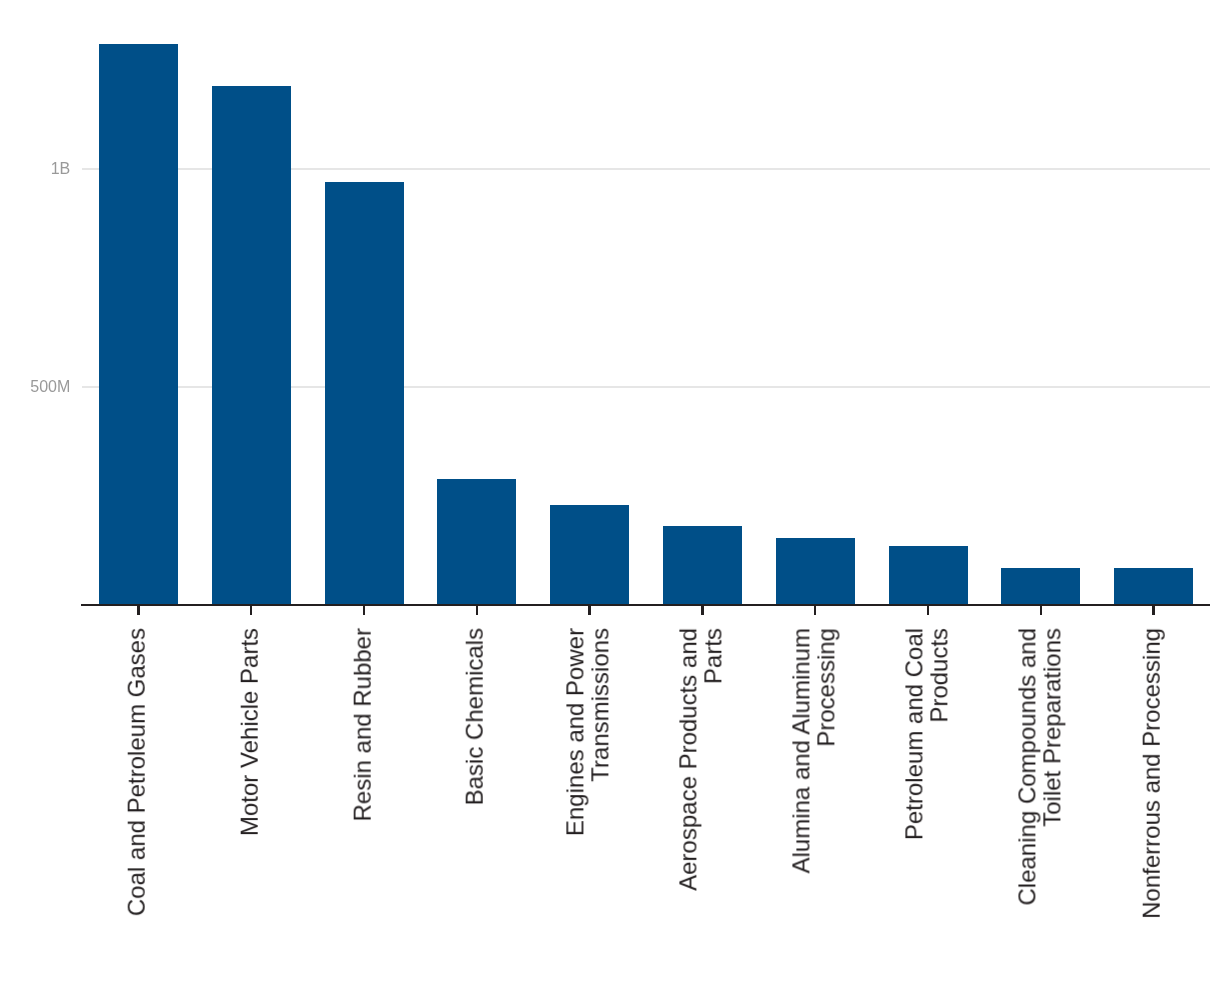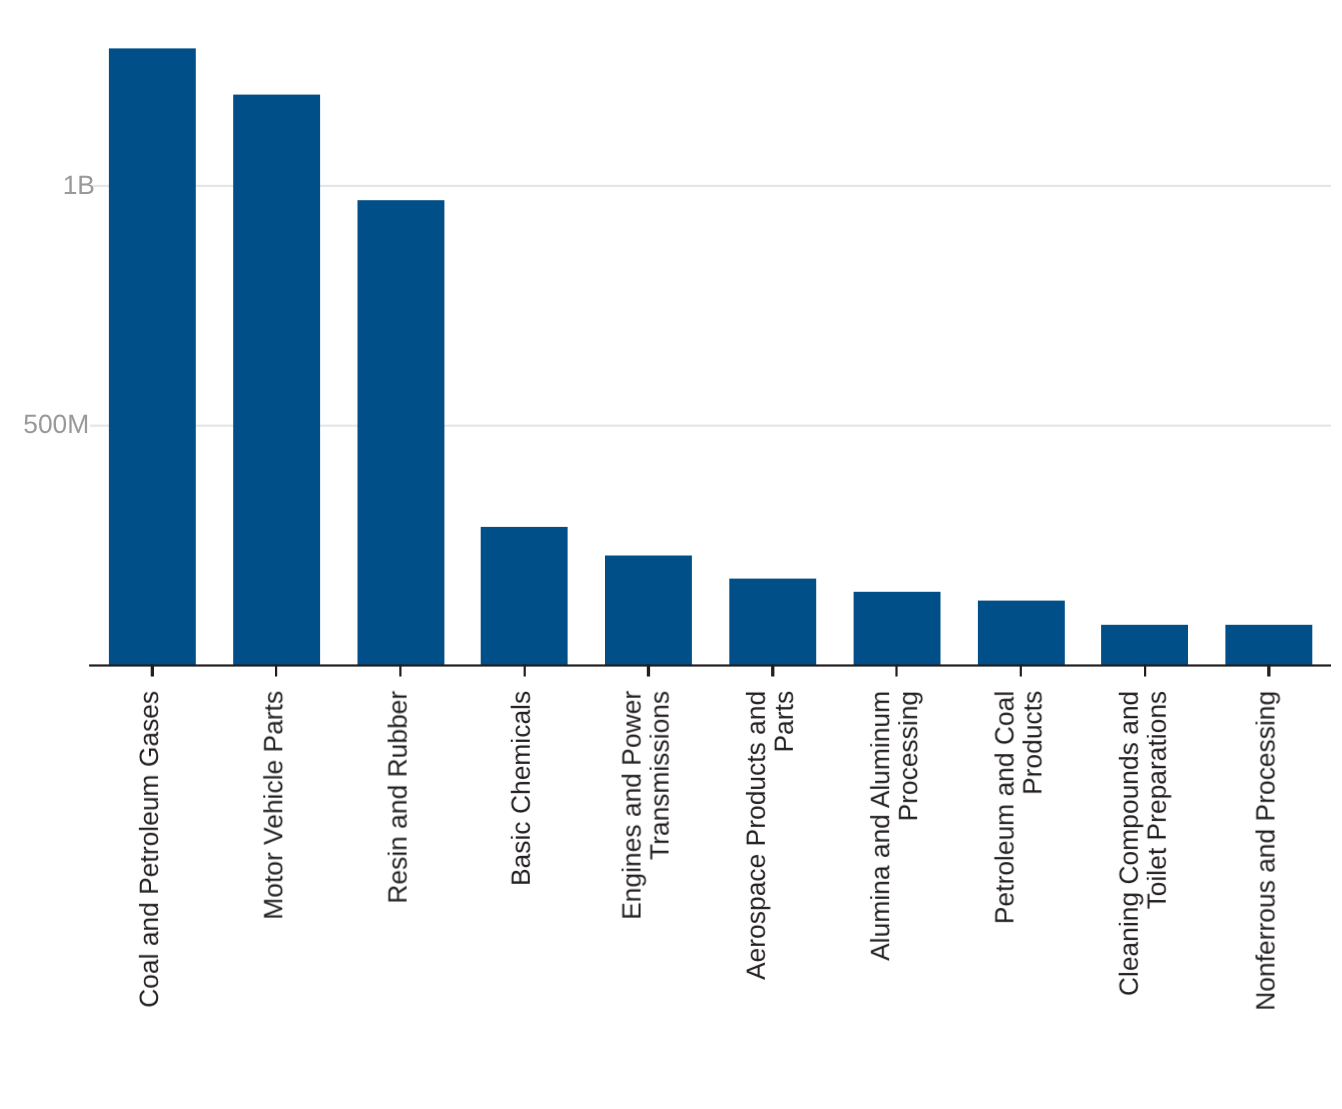--- a/index.html
+++ b/index.html
@@ -12,23 +12,23 @@
   }
   .chart-root { position:relative; width:1220px; height:1008px; }
   .plot { position:absolute; left:0; top:0; width:1220px; height:1008px; }
 
   .gridline {
     position:absolute; left:81.8px; width:1128px; height:2.4px;
     background:#e6e6e6;
   }
   .ytick-label {
     will-change:transform;
-    position:absolute; left:16px; width:70.3px;
+    position:absolute; left:0; width:70.3px;
     text-align:right; color:#999999;
-    font-size:24px; line-height:24px; white-space:nowrap;
+    font-size:16px; line-height:24px; white-space:nowrap;
   }
 
   .bar { position:absolute; width:79.1px; background:#004f88; }
 
   .baseline {
     position:absolute; left:80.8px; top:603.8px;
     width:1129.3px; height:2.4px; background:#231f20;
   }
   .xtick { position:absolute; width:2.4px; top:604px; height:11.1px; background:#231f20; }
 
@@ -57,21 +57,21 @@
 <div class="chart-root">
 
   <div class="plot">
 
     <div>
       <div class="gridline" style="top: 386px;"></div>
       <div class="gridline" style="top: 168px;"></div>
     </div>
 
     <div>
-      <div class="ytick-label" style="top: 375px; text-align: center;">500M</div>
+      <div class="ytick-label" style="top: 375px;">500M</div>
       <div class="ytick-label" style="top: 157px;">1B</div>
     </div>
 
     <div>
       <div class="bar" style="left: 98.9px; top: 43.868px; height: 561.132px;"></div>
       <div class="bar" style="left: 211.7px; top: 85.724px; height: 519.276px;"></div>
       <div class="bar" style="left: 324.5px; top: 182.08px; height: 422.92px;"></div>
       <div class="bar" style="left: 437.3px; top: 478.996px; height: 126.004px;"></div>
       <div class="bar" style="left: 550.1px; top: 504.72px; height: 100.28px;"></div>
       <div class="bar" style="left: 662.9px; top: 526.084px; height: 78.916px;"></div>

